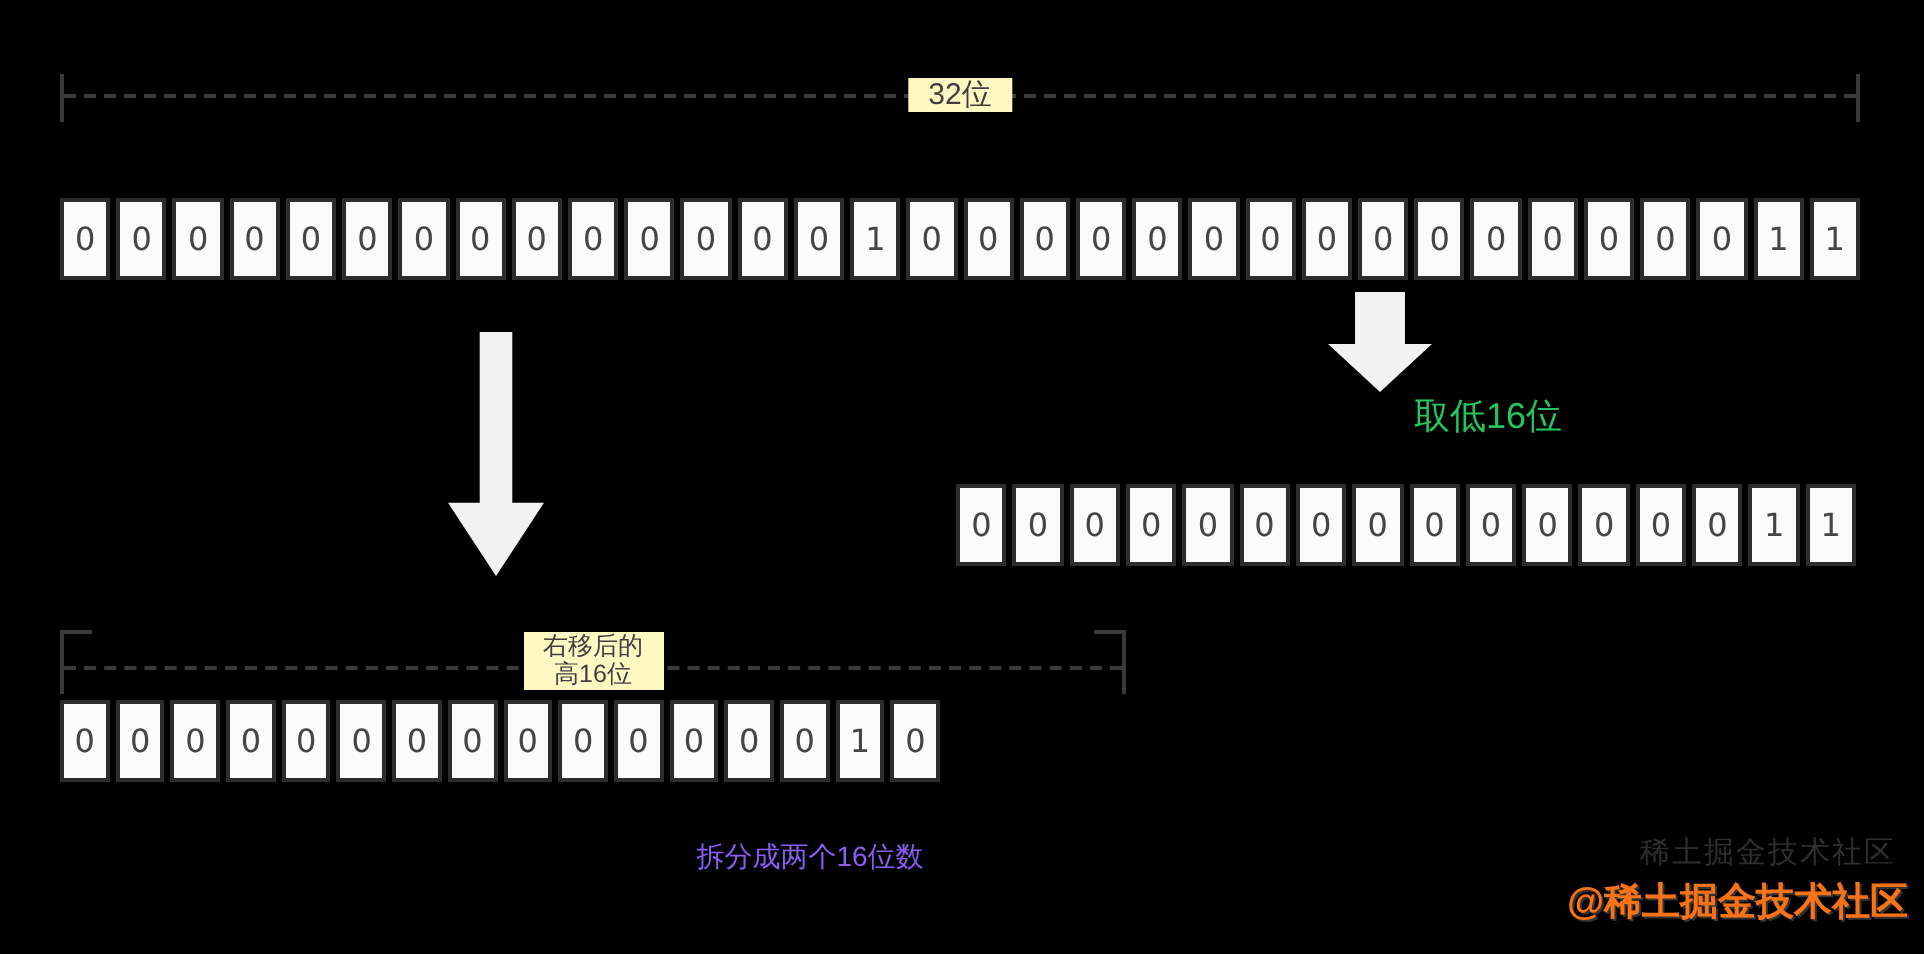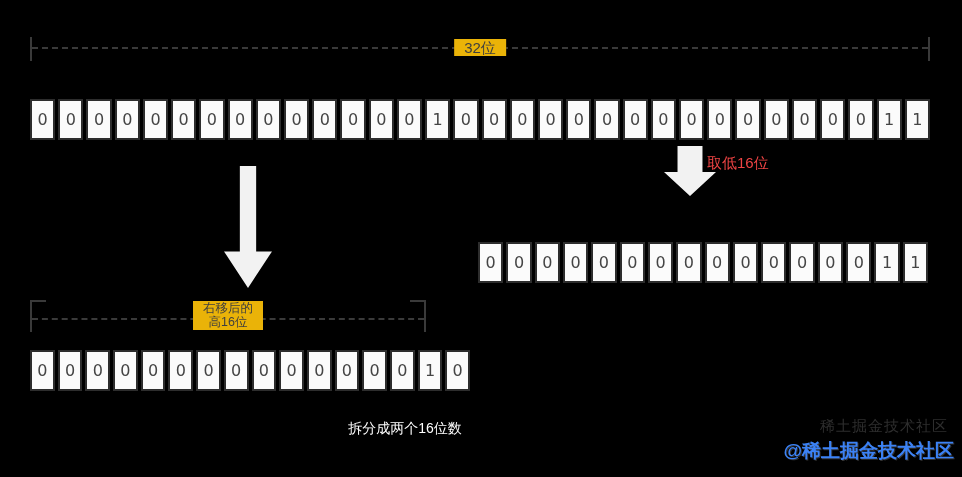--- a/index.html
+++ b/index.html
@@ -11,47 +11,47 @@
   .brk{position:absolute;}
   .brk .tick{position:absolute;top:0;width:2px;height:100%;background:#3a3a3a;}
   .brk .tick.l{left:0;}
   .brk .tick.r{right:0;}
   .brk .stub{position:absolute;top:0;height:2px;width:16px;background:#3a3a3a;}
   .brk .stub.l{left:0;}
   .brk .stub.r{right:0;}
   .brk .dash{position:absolute;left:2px;right:2px;border-top:2px dashed #3a3a3a;}
   .brk-label{
     position:absolute;left:50%;transform:translateX(-50%);
-    background:#eab308;padding:0 10px;color:#3f3f3f;white-space:nowrap;
+    background:#fef9c3;padding:0 10px;color:#3f3f3f;white-space:nowrap;
     text-align:center;font-size:15px;line-height:1.15;
   }
   .brk-label.small{font-size:12.5px;}
   
   .bitrow{position:absolute;display:flex;gap:3px;}
   .cell{
     flex:1;height:37px;background:#fbfbfb;border:2px solid #2d2d2d;
     display:flex;align-items:center;justify-content:center;
     font-size:16px;color:#454545;font-family:"DejaVu Sans",sans-serif;
   }
   
   .arrow{
     position:absolute;background:#f2f2f2;
     filter:drop-shadow(3px 3px 0 #4a4a4a);
   }
   .arrow.tall{clip-path:polygon(33% 0,67% 0,67% 70%,100% 70%,50% 100%,0 70%,33% 70%);}
   .arrow.short{clip-path:polygon(26% 0,74% 0,74% 52%,100% 52%,50% 100%,0 52%,26% 52%);}
   .arrow-label{
-    position:absolute;color:#ef4444;white-space:nowrap;
-    font-size:15px;line-height:1.25;
+    position:absolute;color:#22c55e;white-space:nowrap;
+    font-size:18px;line-height:1.25;margin-top:43px;
   }
   
-  .caption{position:absolute;color:#ffffff;font-size:14px;white-space:nowrap;text-align:center;}
+  .caption{position:absolute;color:#8b5cf6;font-size:14px;white-space:nowrap;text-align:center;}
   .wm-shadow{position:absolute;color:#2e2e2e;font-size:15px;letter-spacing:1px;white-space:nowrap;}
   .wm{
-    position:absolute;color:#3b82f6;font-size:19px;font-weight:bold;white-space:nowrap;
+    position:absolute;color:#f97316;font-size:19px;font-weight:bold;white-space:nowrap;
     text-shadow:1px 1px 0 #333;
   }
 </style>
 </head>
 <body>
 
 <div class="stage">
 
   <div class="brk" style="left:30px;top:37px;width:900px;height:24px;">
     <span class="tick l"></span>
@@ -115,21 +115,21 @@
       <span class="cell">0</span>
       <span class="cell">0</span>
       <span class="cell">0</span>
       <span class="cell">0</span>
       <span class="cell">0</span>
       <span class="cell">0</span>
       <span class="cell">1</span>
       <span class="cell">1</span>
     </div>
 
-  <div class="brk" style="left:30px;top:300px;width:396px;height:32px;">
+  <div class="brk" style="left:30px;top:315px;width:502px;height:32px;padding-left:31px;">
     <span class="tick l"></span>
     <span class="tick r"></span>
     <span class="stub l"></span>
     <span class="stub r"></span>
     <span class="dash" style="top:18px;"></span>
     <span class="brk-label small" style="top:1px;">
       <div>右移后的</div>
       <div>高16位</div>
     </span>
   </div>

